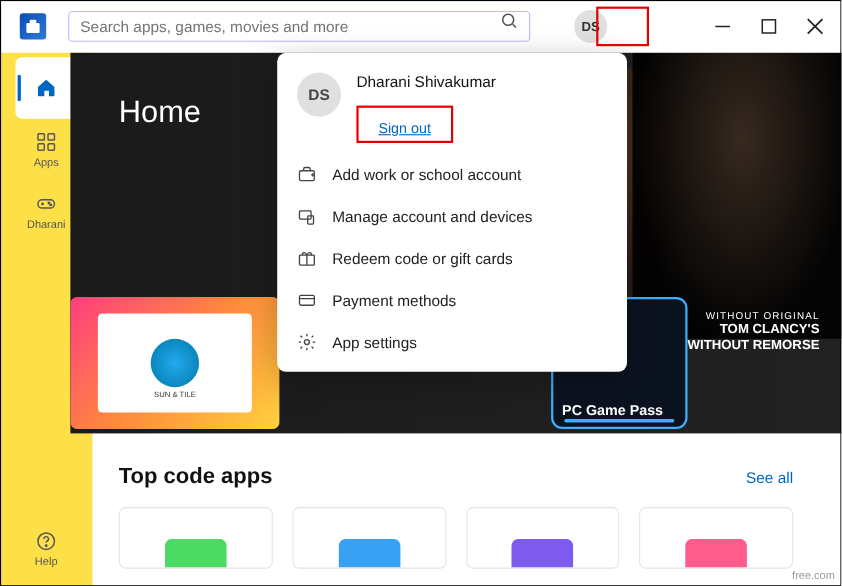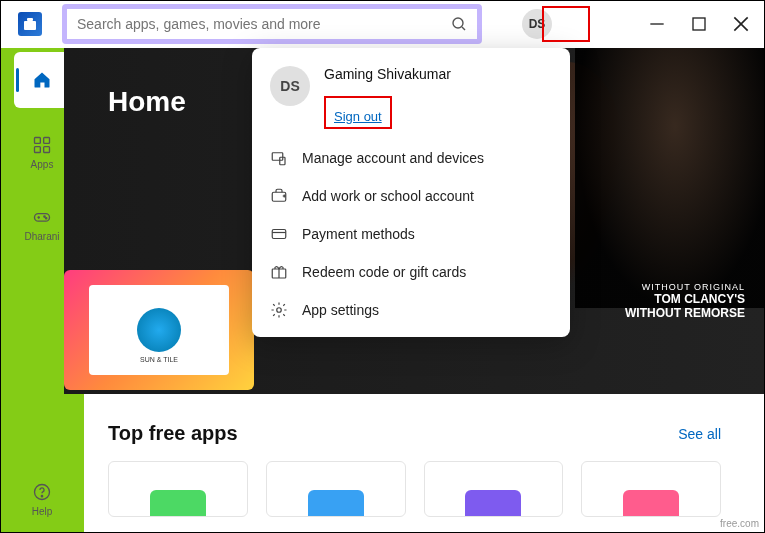--- a/index.html
+++ b/index.html
@@ -1,39 +1,39 @@
 <!DOCTYPE html>
 <html><head>
 <meta charset="utf-8">
 <style>
   * { box-sizing: border-box; margin: 0; padding: 0; font-family: "Segoe UI", Arial, sans-serif; }
   body { width: 765px; height: 533px; overflow: hidden; background: #fff; position: relative; }
 
   .topbar { position: absolute; top: 0; left: 0; right: 0; height: 48px; display: flex; align-items: center; padding: 0 8px; }
   .store-logo { width: 24px; height: 24px; margin-left: 10px; margin-right: 20px; background: linear-gradient(135deg,#0a4db5,#2d7bd8); border-radius: 3px; position: relative; display:flex; align-items:center; justify-content:center;}
   .store-logo svg { width: 16px; height:16px;}
-  .searchbar { flex: 0 0 420px; height: 40px; border: 5px solid #c4b5fd; border-radius: 4px; display: flex; align-items: center; padding: 0 10px; background: #fff; }
+  .searchbar { flex: 0 0 420px; height: 28px; border: 1px solid #c4b5fd; border-radius: 4px; display: flex; padding: 0 10px; background: #fff; }
   .searchbar input { border: none; outline: none; flex: 1; font-size: 14px; color: #555; background: transparent; }
   .searchbar .sicon { width: 16px; height: 16px; color:#555;}
   .profile-btn { margin-left: 40px; width: 30px; height: 30px; border-radius: 50%; background: #e0e0e0; display: flex; align-items: center; justify-content: center; font-size: 12px; font-weight: 600; color: #333; }
   .profile-highlight { position:absolute; top:6px; left:542px; width:48px; height:36px; border:2px solid #e60000; pointer-events:none; z-index:50;}
   .winbtns { position: absolute; right: 6px; top: 0; height: 48px; display: flex; align-items: center; gap: 26px; padding-right: 10px;}
   .winbtn { width: 16px; height: 16px; display:flex; align-items:center; justify-content:center; color:#222;}
 
-  .sidebar { position: absolute; top: 48px; left: 0; bottom: 0; width: 84px; background: #84cc16; display: flex; flex-direction: column; align-items: center; padding-top: 4px; gap: 16px; }
+  .sidebar { position: absolute; top: 48px; left: 0; bottom: 0; width: 84px; background: #fde047; display: flex; flex-direction: column; align-items: center; padding-top: 4px; }
   .nav-item { width: 56px; height: 56px; display: flex; flex-direction: column; align-items: center; justify-content: center; gap: 4px; font-size: 10px; color: #555; border-radius: 6px; position: relative;}
   .nav-item svg { width:20px; height:20px; }
   .nav-item.active { background: #fff; }
   .nav-item.active::before { content:""; position:absolute; left:2px; top:16px; bottom:16px; width:3px; background:#0067c0; border-radius:2px;}
   .nav-item.home svg{ fill:#0067c0;}
   .lib { position:absolute; bottom:50px; }
   .help { position:absolute; bottom:6px; }
 
   .hero { position: absolute; top: 48px; left: 64px; right: 0; height: 346px; background: linear-gradient(90deg,#1a1a1a 0%, #222 100%); overflow:hidden; }
-  .hero-title { position: absolute; top: 38px; left: 44px; color: #fff; font-size: 28px; font-weight: 700; }
+  .hero-title { position: absolute; top: 38px; left: 44px; color: #fff; font-size: 28px; font-weight: 400; }
   .hero-person1 { position:absolute; top:14px; left:420px; width:140px; height:230px; background: radial-gradient(ellipse at 50% 30%, #5a3a2a 0%, #2a1a12 60%, transparent 70%); border-radius:40% 40% 20% 20%; opacity:.85;}
   .hero-person2 { position:absolute; top:0; right:-10px; width:200px; height:260px; background: radial-gradient(ellipse at 50% 30%, #3a2a1f 0%, #000 70%); opacity:.9;}
   .hero-badge { position:absolute; right:20px; top:234px; color:#fff; font-size:9px; letter-spacing:1px; text-align:right;}
   .hero-badge .l2{ font-size:12px; font-weight:700; letter-spacing:0;}
   .hero-tomorrow { position:absolute; top:264px; left:290px; color:#fff; font-size:13px; font-weight:600; opacity:.9;}
 
   .card-left { position:absolute; top:222px; left:0; width:190px; height:120px; background: linear-gradient(135deg,#ff3d7f,#ff8a3d,#ffd23d); border-radius:6px; overflow:hidden; display:flex; align-items:center; justify-content:center;}
   .card-left .inner { width:140px; height:90px; background:#fff; border-radius:4px; display:flex; align-items:center; justify-content:center; font-size:8px; color:#0a5; position:relative;}
   .card-left .circle{ width:44px;height:44px;border-radius:50%;background:radial-gradient(circle,#2ae,#07a);}
   .card-left .sun{ position:absolute; bottom:12px; font-size:7px; color:#333;}
@@ -51,21 +51,21 @@
   .app-icon{ width:56px; height:26px; border-radius:6px 6px 0 0;}
   .a1{ background:#4cd964;} .a2{ background:#38a1f3;} .a3{ background:#7e5bef;} .a4{ background:#ff5c8d;}
 
   
   .dropdown { position:absolute; top:48px; left:252px; width:318px; background:#fff; border-radius:8px; box-shadow:0 8px 30px rgba(0,0,0,.25); padding:12px 0 8px 0; z-index:40;}
   .dd-header{ display:flex; align-items:flex-start; gap:14px; padding:6px 18px 10px 18px;}
   .dd-avatar{ width:40px;height:40px;border-radius:50%;background:#e0e0e0;display:flex;align-items:center;justify-content:center;font-size:14px;font-weight:600;color:#444;}
   .dd-name{ font-size:14px; color:#111; margin-bottom:2px;}
   .dd-email{ height:12px; width:150px; background:#fff;}
   .dd-signout{ display:inline-block; margin-top:8px; font-size:13px; color:#0067c0; text-decoration:underline; padding:1px 2px;}
-  .signout-highlight{ border:2px solid #e60000; padding:2px 6px; display:inline-block;}
+  .signout-highlight{ border:2px solid #e60000; padding:2px 16px; display:inline-block;}
   .dd-item{ display:flex; align-items:center; gap:14px; padding:10px 18px; font-size:14px; color:#222;}
   .dd-item svg{ width:18px;height:18px; color:#444;}
 
   .watermark{ position:absolute; right:6px; bottom:4px; font-size:10px; color:#999;}
   .outerborder{ position:absolute; inset:0; border:1px solid #000; pointer-events:none;}
 </style>
 </head>
 <body>
 
 <div class="topbar">
@@ -150,25 +150,29 @@
     <div>WITHOUT ORIGINAL</div>
     <div class="l2">TOM CLANCY'S</div>
     <div class="l2">WITHOUT REMORSE</div>
   </div>
   <div class="card-left">
     <div class="inner">
       <div class="circle"></div>
       <div class="sun">SUN &amp; TILE</div>
     </div>
   </div>
+  <div class="card-pc">
+    <div class="txt">PC Game Pass</div>
+    <div class="bar"></div>
+  </div>
 </div>
 
 <div class="section">
   <div class="section-head">
-    <div class="section-title">Top free apps</div>
+    <div class="section-title">Top code apps</div>
     <a class="see-all">See all</a>
   </div>
   <div class="apps-row">
     <div class="app-card">
         <div class="app-icon a1"></div>
       </div>
     <div class="app-card">
         <div class="app-icon a2"></div>
       </div>
     <div class="app-card">
@@ -177,60 +181,60 @@
     <div class="app-card">
         <div class="app-icon a4"></div>
       </div>
   </div>
 </div>
 
 <div class="dropdown">
   <div class="dd-header">
     <div class="dd-avatar">DS</div>
     <div>
-      <div class="dd-name">Gaming Shivakumar</div>
+      <div class="dd-name">Dharani Shivakumar</div>
       <div class="dd-email"></div>
       <span class="signout-highlight">
         <a class="dd-signout">Sign out</a>
       </span>
     </div>
-  </div>
-  <div class="dd-item">
-    <svg viewBox="0 0 24 24" fill="none" stroke="currentColor" stroke-width="1.6">
-        <rect x="3" y="5" width="14" height="10" rx="1"></rect>
-        <rect x="13" y="11" width="7" height="10" rx="1"></rect>
-      </svg>
-    <span>Manage account and devices</span>
   </div>
   <div class="dd-item">
     <svg viewBox="0 0 24 24" fill="none" stroke="currentColor" stroke-width="1.6">
         <rect x="3" y="7" width="18" height="12" rx="2"></rect>
         <path d="M8 7V5a2 2 0 0 1 2-2h4a2 2 0 0 1 2 2v2"></path>
         <line x1="17" y1="12" x2="21" y2="12"></line>
         <line x1="19" y1="10" x2="19" y2="14"></line>
       </svg>
     <span>Add work or school account</span>
   </div>
   <div class="dd-item">
     <svg viewBox="0 0 24 24" fill="none" stroke="currentColor" stroke-width="1.6">
-        <rect x="3" y="6" width="18" height="12" rx="2"></rect>
-        <line x1="3" y1="10" x2="21" y2="10"></line>
-      </svg>
-    <span>Payment methods</span>
+        <rect x="3" y="5" width="14" height="10" rx="1"></rect>
+        <rect x="13" y="11" width="7" height="10" rx="1"></rect>
+      </svg>
+    <span>Manage account and devices</span>
   </div>
   <div class="dd-item">
     <svg viewBox="0 0 24 24" fill="none" stroke="currentColor" stroke-width="1.6">
         <rect x="3" y="8" width="18" height="12" rx="1"></rect>
         <line x1="12" y1="8" x2="12" y2="20"></line>
         <path d="M12 8c-2-5-7-3-5 0M12 8c2-5 7-3 5 0"></path>
       </svg>
     <span>Redeem code or gift cards</span>
   </div>
   <div class="dd-item">
     <svg viewBox="0 0 24 24" fill="none" stroke="currentColor" stroke-width="1.6">
+        <rect x="3" y="6" width="18" height="12" rx="2"></rect>
+        <line x1="3" y1="10" x2="21" y2="10"></line>
+      </svg>
+    <span>Payment methods</span>
+  </div>
+  <div class="dd-item">
+    <svg viewBox="0 0 24 24" fill="none" stroke="currentColor" stroke-width="1.6">
         <circle cx="12" cy="12" r="3"></circle>
         <path d="M12 2v3M12 19v3M4.2 4.2l2.1 2.1M17.7 17.7l2.1 2.1M2 12h3M19 12h3M4.2 19.8l2.1-2.1M17.7 6.3l2.1-2.1"></path>
       </svg>
     <span>App settings</span>
   </div>
 </div>
 
 <div class="watermark">free.com</div>
 <div class="outerborder"></div>
 

